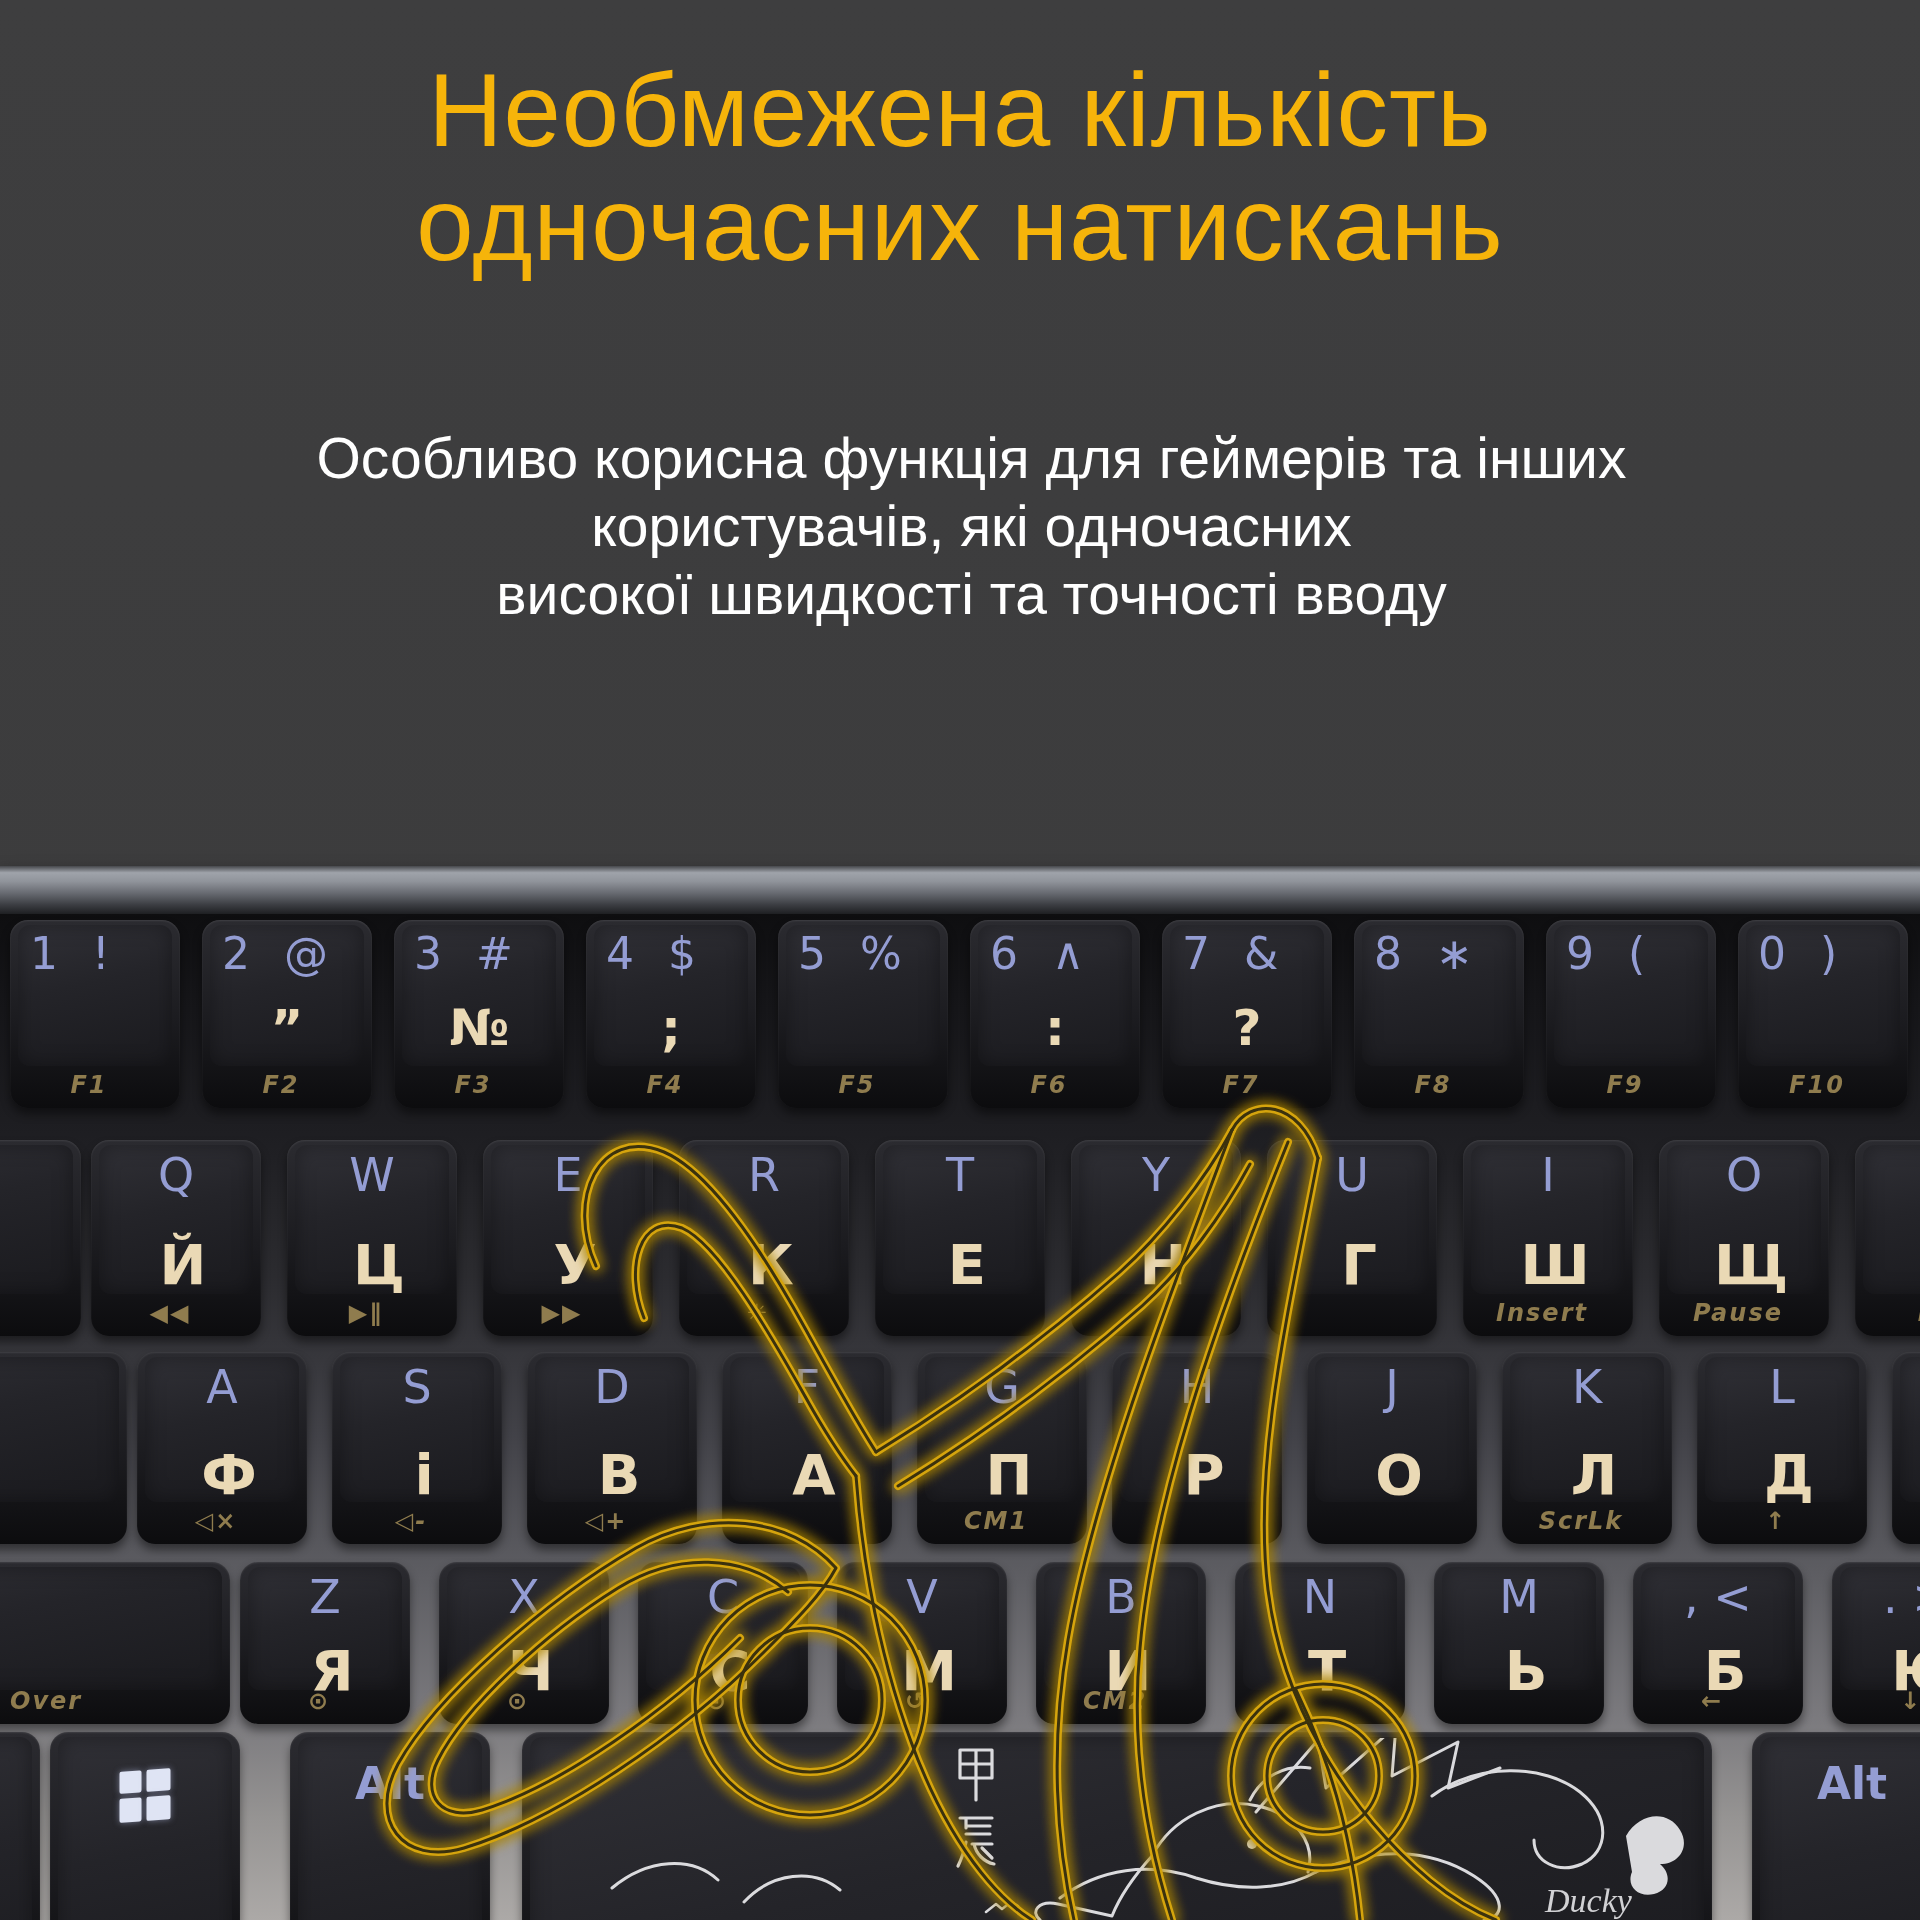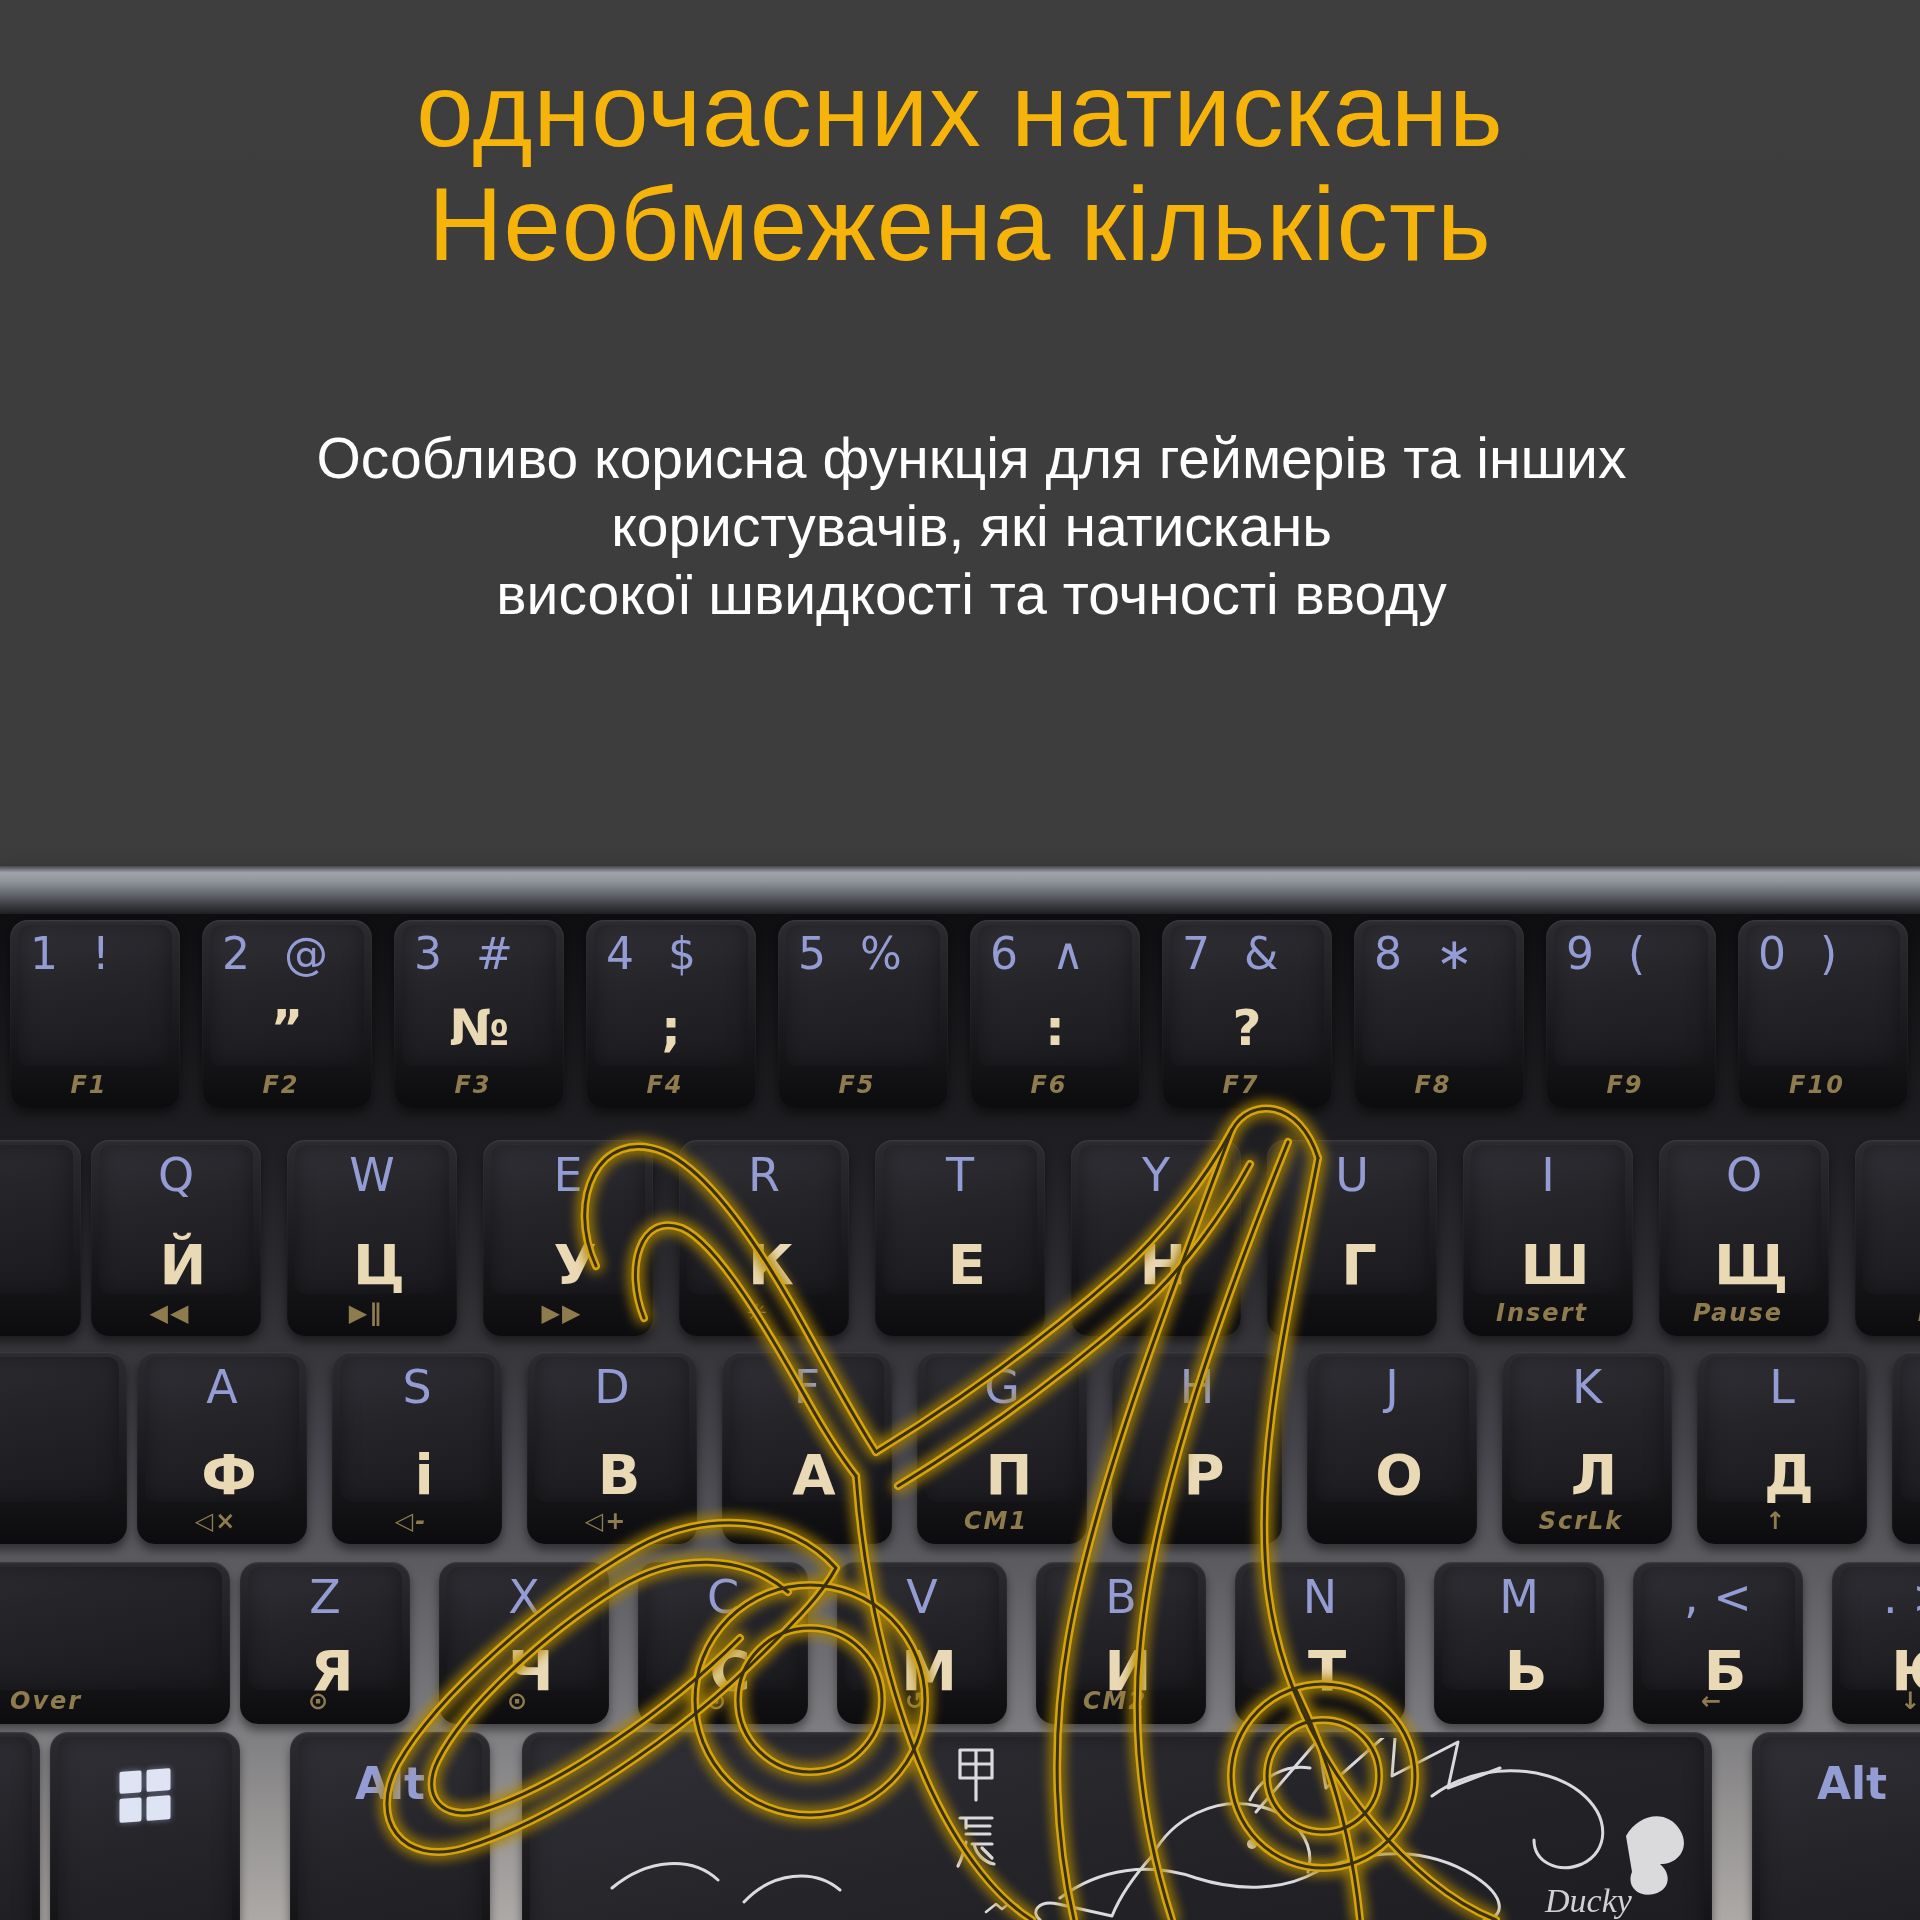--- a/index.html
+++ b/index.html
@@ -47,27 +47,27 @@
   .winlogo span{background:#dfe4f4;border-radius:2px;box-shadow:0 0 6px rgba(190,200,240,.5);}
 
   .overlay{position:absolute;inset:0;pointer-events:none;}
 </style>
 </head>
 <body>
 
 <div class="stage">
 
   <div class="headline">
+    <div>Необмежена кількість</div>
     <div>одночасних натискань</div>
-    <div>Необмежена кількість</div>
   </div>
 
   <div class="subtitle">
     <div>Особливо корисна функція для геймерів та інших</div>
-    <div>користувачів, які натискань</div>
+    <div>користувачів, які одночасних</div>
     <div>високої швидкості та точності вводу</div>
   </div>
 
   <div>
     <div class="bezel"></div>
     <div class="deck"></div>
     <div class="keys">
         <div class="key r1 num" style="left: 10px; top: 920px; width: 170px; height: 188px;">
           <div class="cap"></div>
           <div class="tl">1 !</div>

